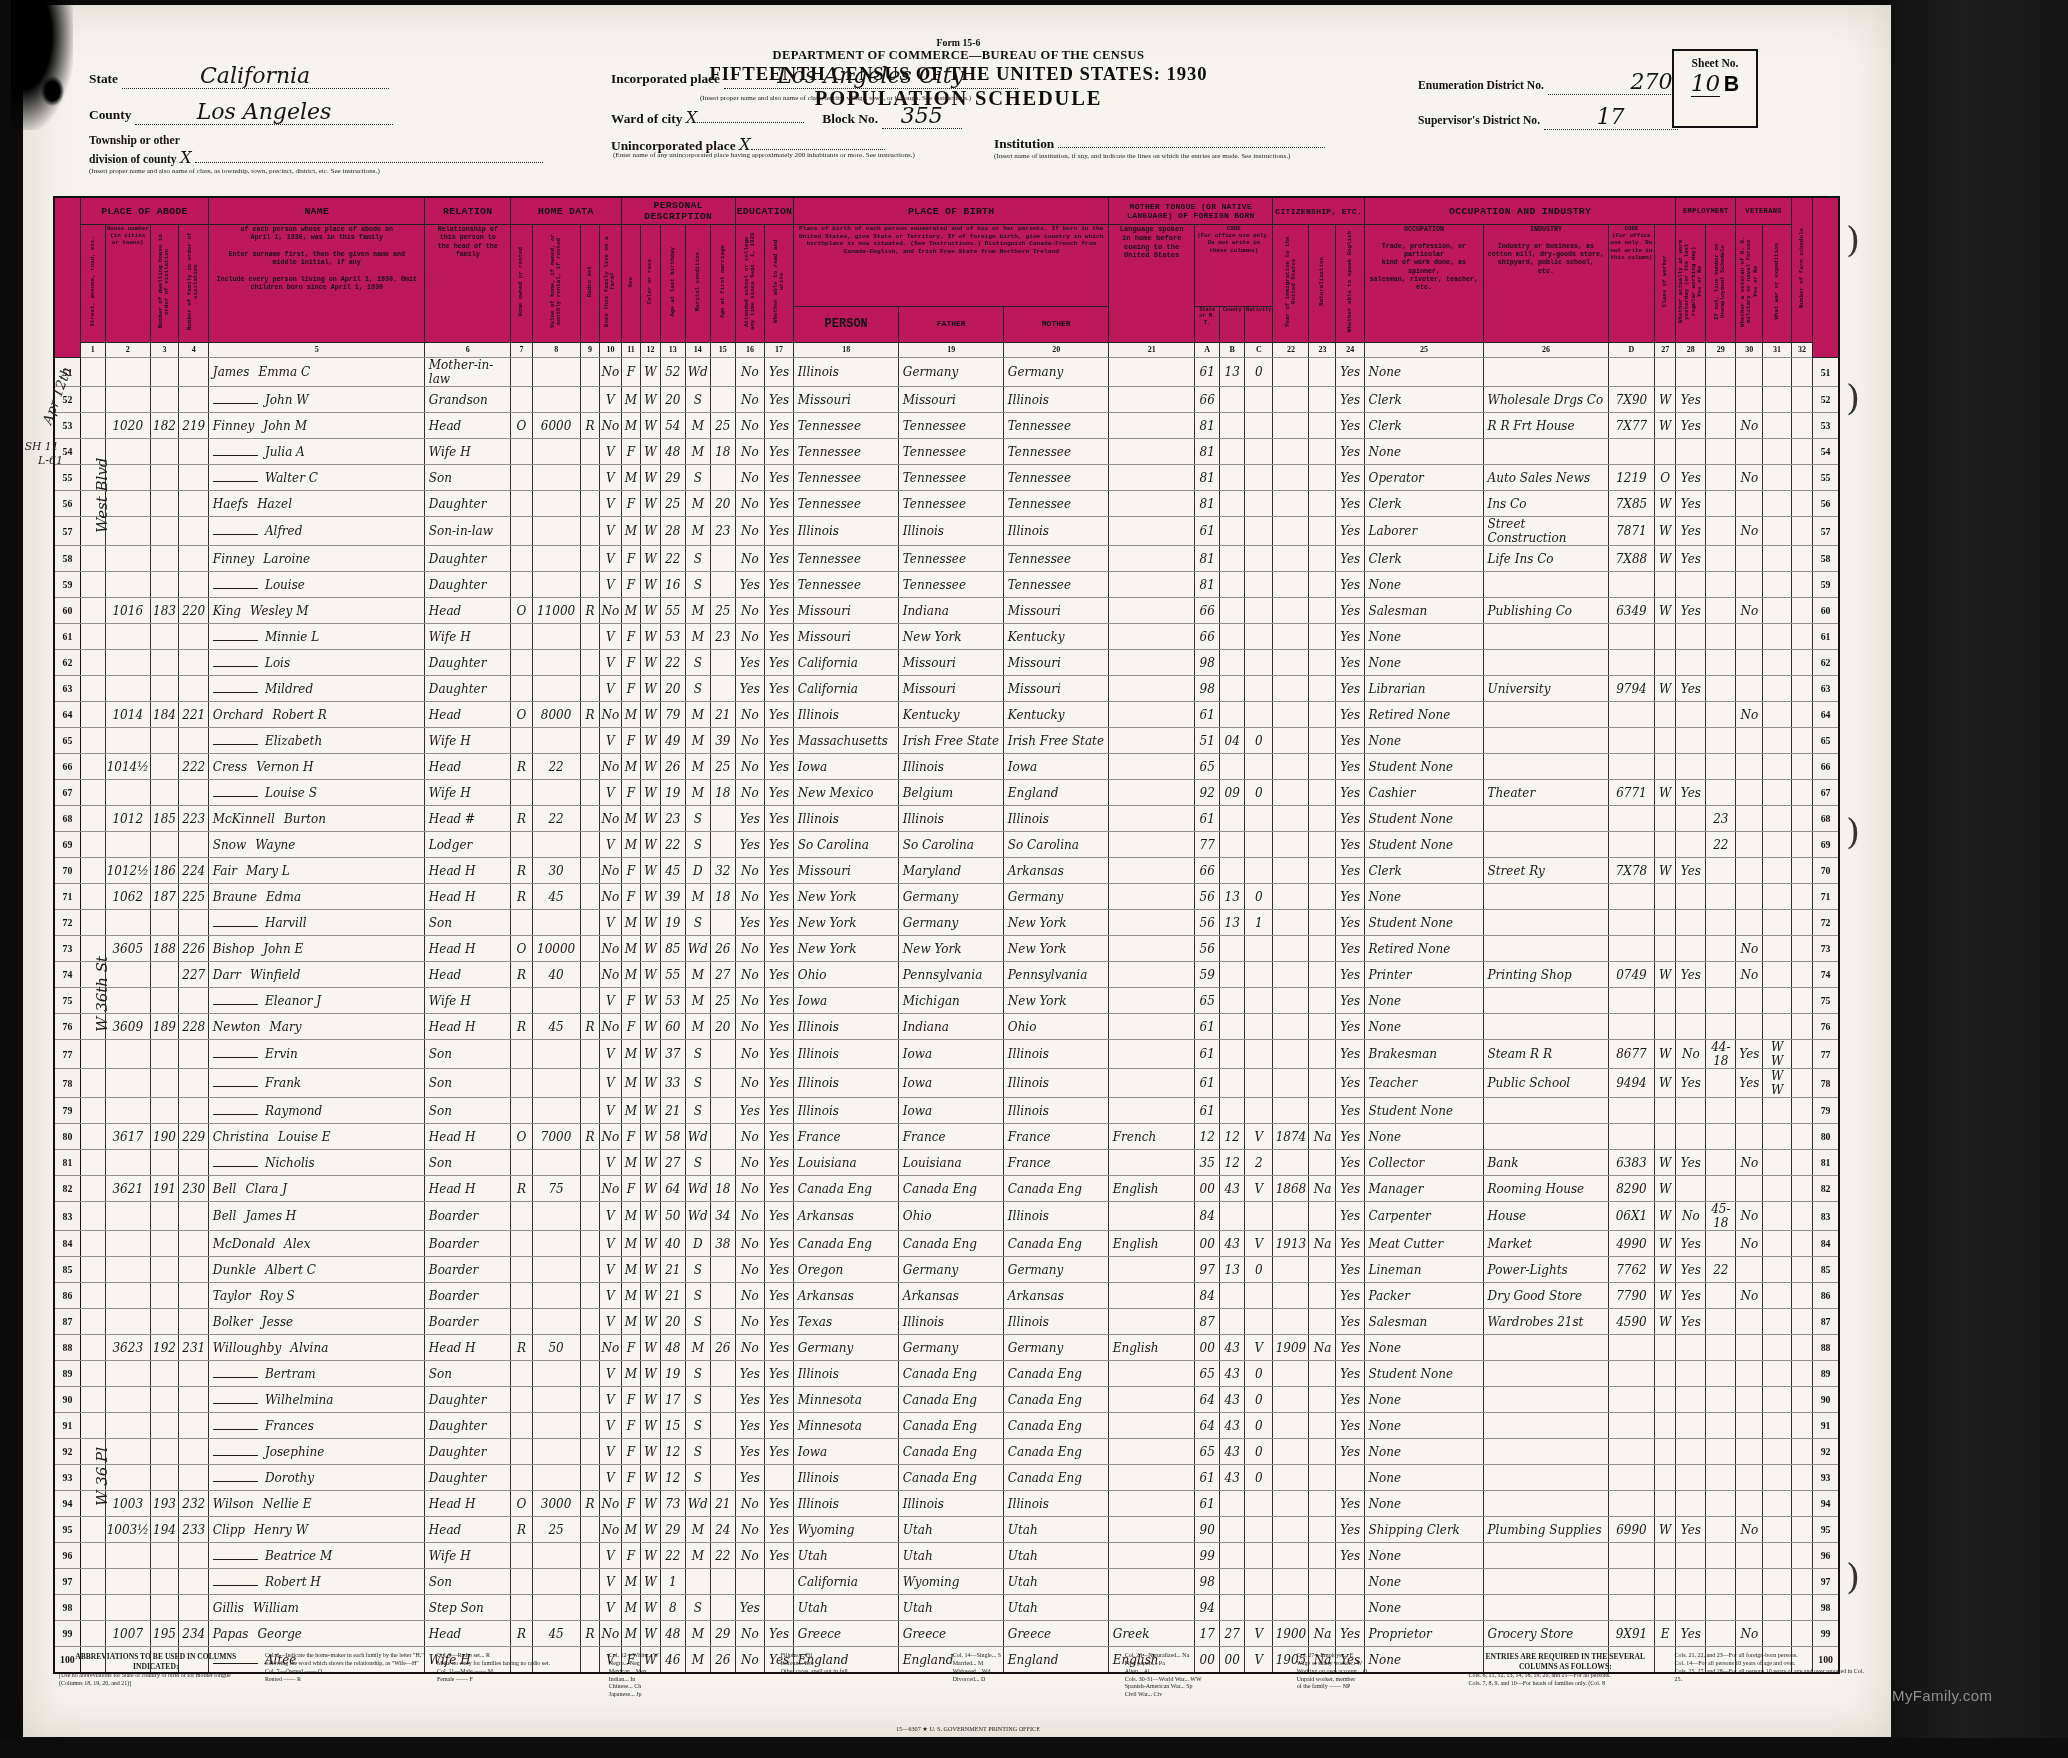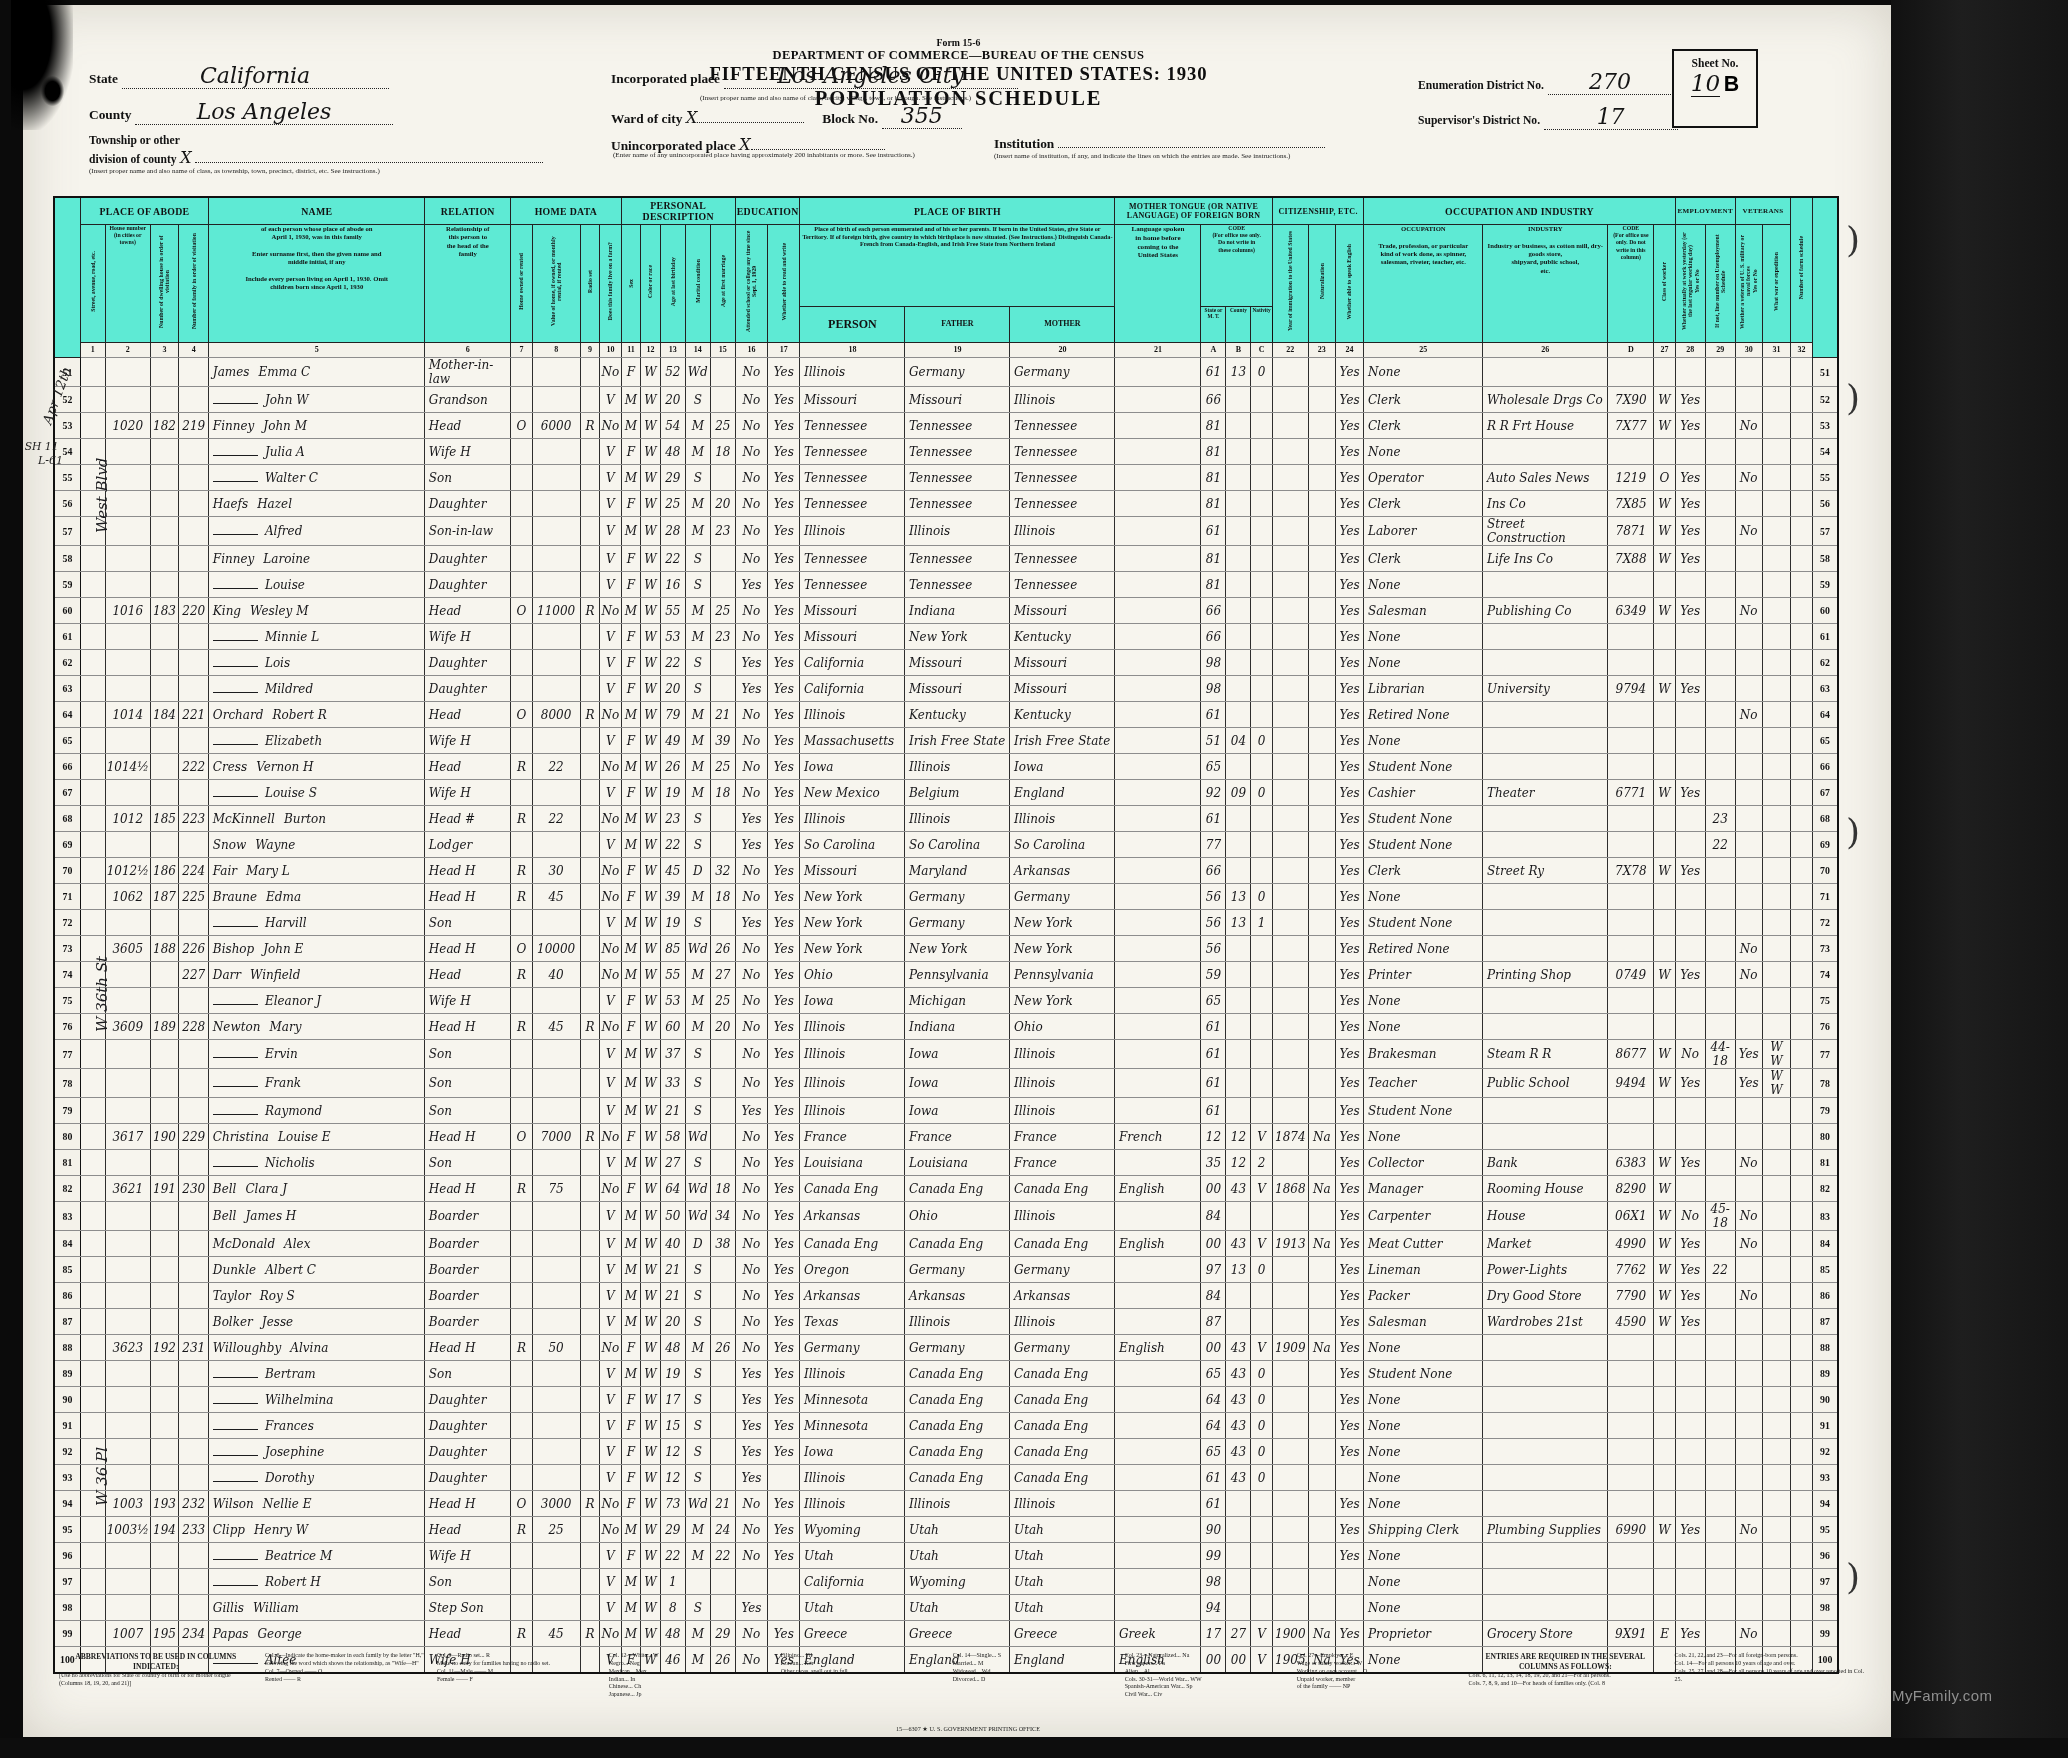--- a/index.html
+++ b/index.html
@@ -22,21 +22,21 @@
   .titleblock .t1{font-size:9.8px;font-weight:bold;}
   .titleblock .t2{font-size:12.5px;font-weight:bold;letter-spacing:0.4px;}
   .titleblock .t3{font-size:18.7px;font-weight:bold;letter-spacing:0.9px;}
   .titleblock .t4{font-size:20.5px;font-weight:bold;letter-spacing:1.8px;margin-top:1.8px;}
   .sheetbox{position:absolute;left:1649px;top:32px;width:82px;height:75px;border:2.7px solid #111;text-align:center;}
   .sheetbox .lbl{font-size:11.6px;}
   
   table.census{position:absolute;left:30px;top:191px;border-collapse:collapse;table-layout:fixed;background:#f7f5ee;}
   table.census td,table.census th{border-left:0.9px solid #2e2e2e;border-right:0.9px solid #2e2e2e;border-top:0.9px solid #8d8d8d;border-bottom:0.9px solid #8d8d8d;padding:0 0.9px;overflow:hidden;color:#111;}
   table.census{border:2.2px solid #111;}
-  thead th{border:0.9px solid #222 !important;font-weight:bold;background:#5eead4;}
+  thead th{border:0.9px solid #222 !important;font-weight:bold;background:#be185d;font-family:Liberation Mono, monospace;}
   th.grp{font-size:9.8px;letter-spacing:0.3px;}
   th.desc{font-size:6.7px;font-weight:bold;white-space:pre-line;vertical-align:top;padding-top:2.7px;line-height:1.25;}
   th.vert{vertical-align:middle;}
   th.vert span{writing-mode:vertical-rl;transform:rotate(180deg);display:inline-block;max-height:103px;font-size:5.8px;line-height:1.1;white-space:pre-line;}
   td.num{font-size:8px;font-weight:bold;text-align:center;border-top:0.9px solid #222;border-bottom:1.3px solid #111;background:#f4f2ea;height:14.3px;}
   tbody td{height:25px;font-size:12px;}
   tbody td.hwc{font-family:"DejaVu Serif",serif;font-style:italic;color:#17171a;}
   tbody td.c{text-align:center;}
   tbody td.l{text-align:left;padding-left:3.6px;}
   td.ln,td.ln2{font-size:9.8px;font-weight:bold;text-align:center;font-family:"Liberation Serif",serif;background:#f4f2ea;}
@@ -92,21 +92,21 @@
       <span class="ul" style="width:80px;text-align:center;"><span class="hw big">355</span></span></div>
     <div class="fld" style="left:588px;top:118px;"><span class="lbl">Unincorporated place</span>
       <span class="hw" style="font-size:16px;">X</span><span class="ul" style="width:134px;"></span></div>
     <div class="fld tiny" style="left:590px;top:134px;">(Enter name of any unincorporated place having approximately 200 inhabitants or more.   See instructions.)</div>
 
     <div class="fld" style="left:971px;top:118px;"><span class="lbl">Institution</span>
       <span class="ul" style="width:267px;"></span>
       <div class="tiny">(Insert name of institution, if any, and indicate the lines on which the entries are made.   See instructions.)</div></div>
 
     <div class="fld" style="left:1395px;top:52px;"><span class="lbl" style="font-size:11.6px;">Enumeration District No.</span>
-      <span class="ul" style="width:125px;text-align:center;"><span class="hw big">270</span></span></div>
+      <span class="ul" style="width:125px;text-align:right;"><span class="hw big">270</span></span></div>
     <div class="fld" style="left:1395px;top:87px;"><span class="lbl" style="font-size:11.6px;">Supervisor's District No.</span>
       <span class="ul" style="width:134px;text-align:center;"><span class="hw big">17</span></span></div>
     <div class="sheetbox">
       <div class="lbl" style="margin-top:5.3px;">Sheet No.</div>
       <div><span class="hw" style="font-size:23px;border-bottom:1.8px solid #111;">10</span>
       <span style="font-size:21.4px;font-weight:bold;font-family:'Liberation Sans',sans-serif;">B</span></div>
     </div>
   </div>
 
   <table class="census">

